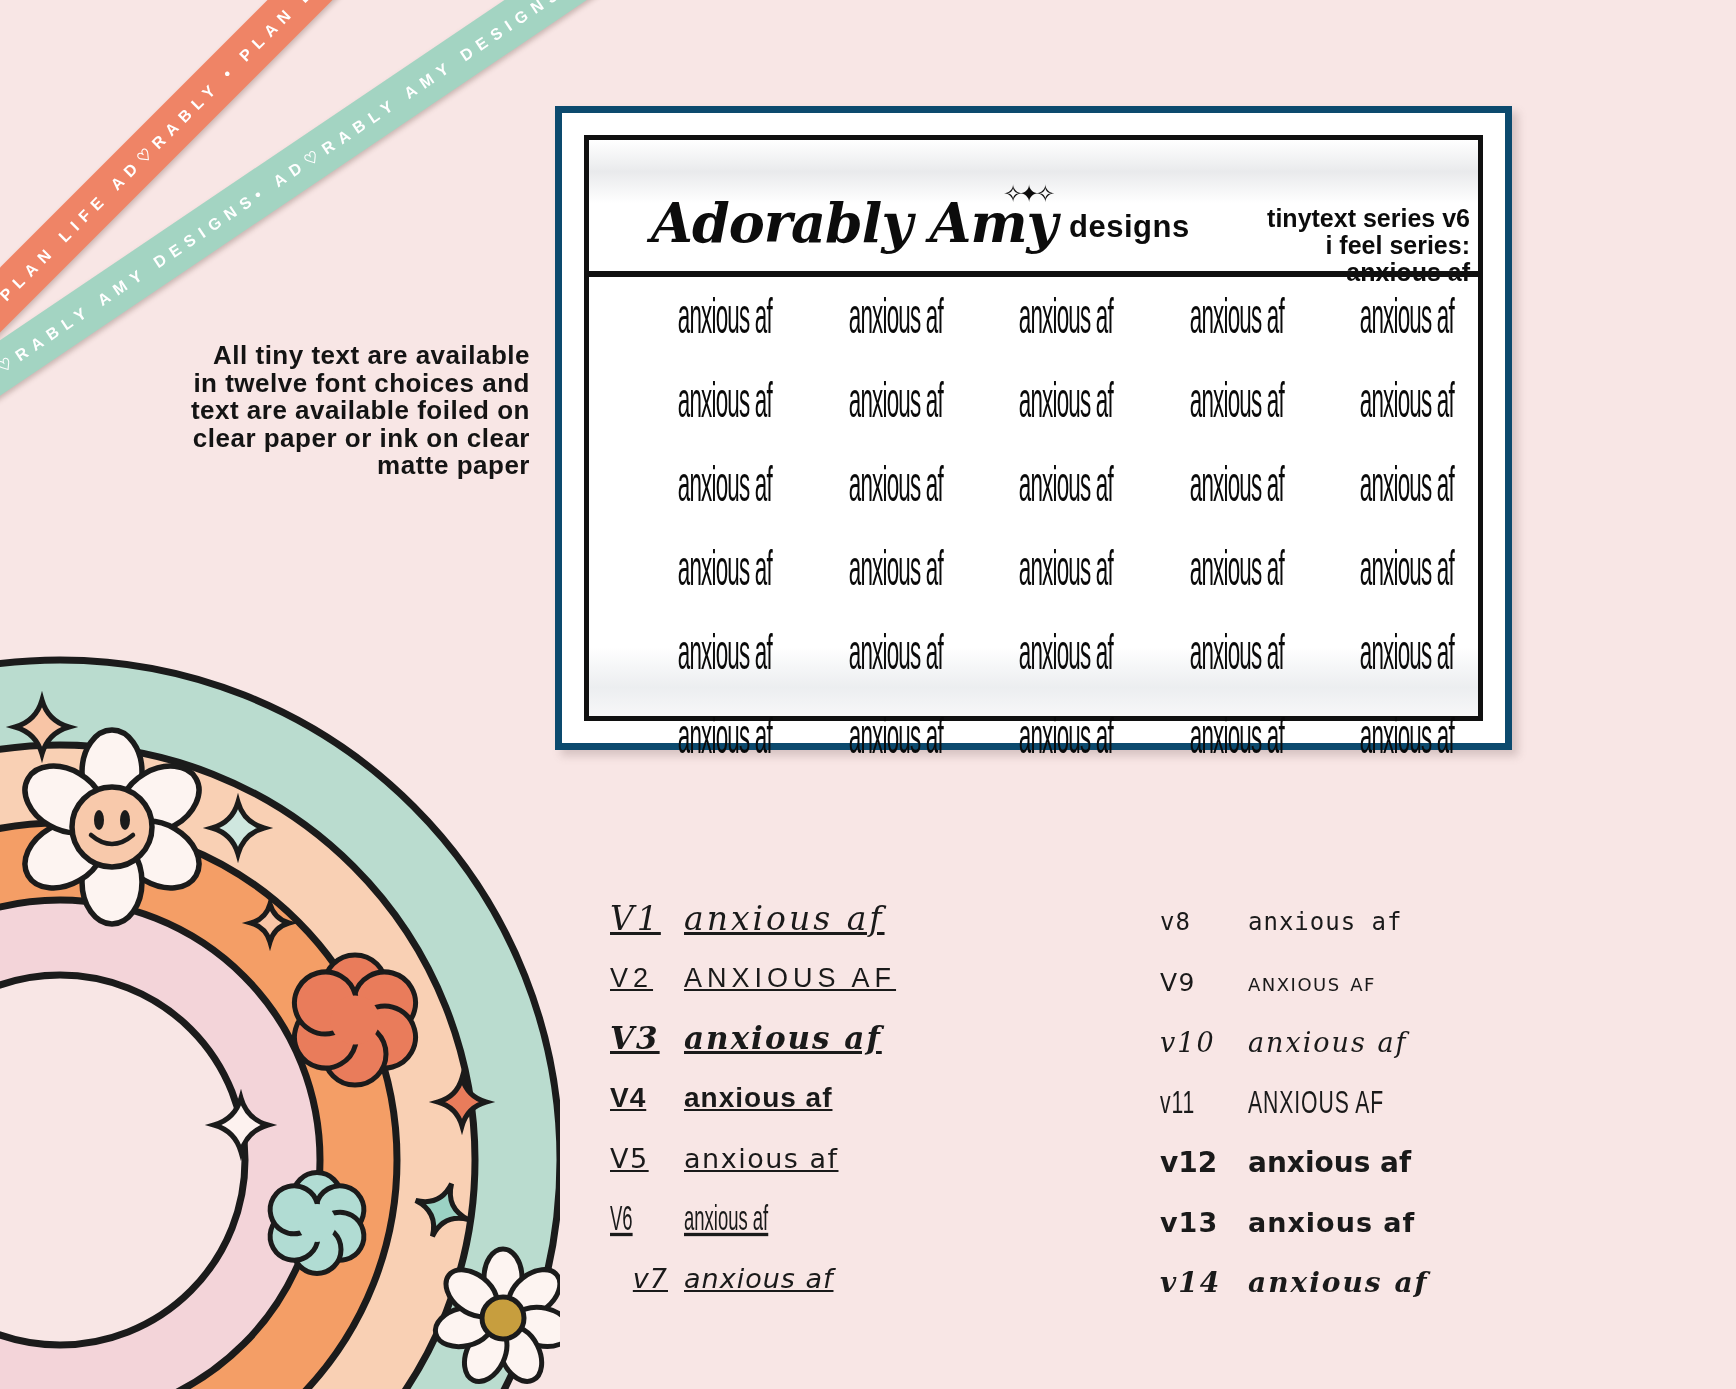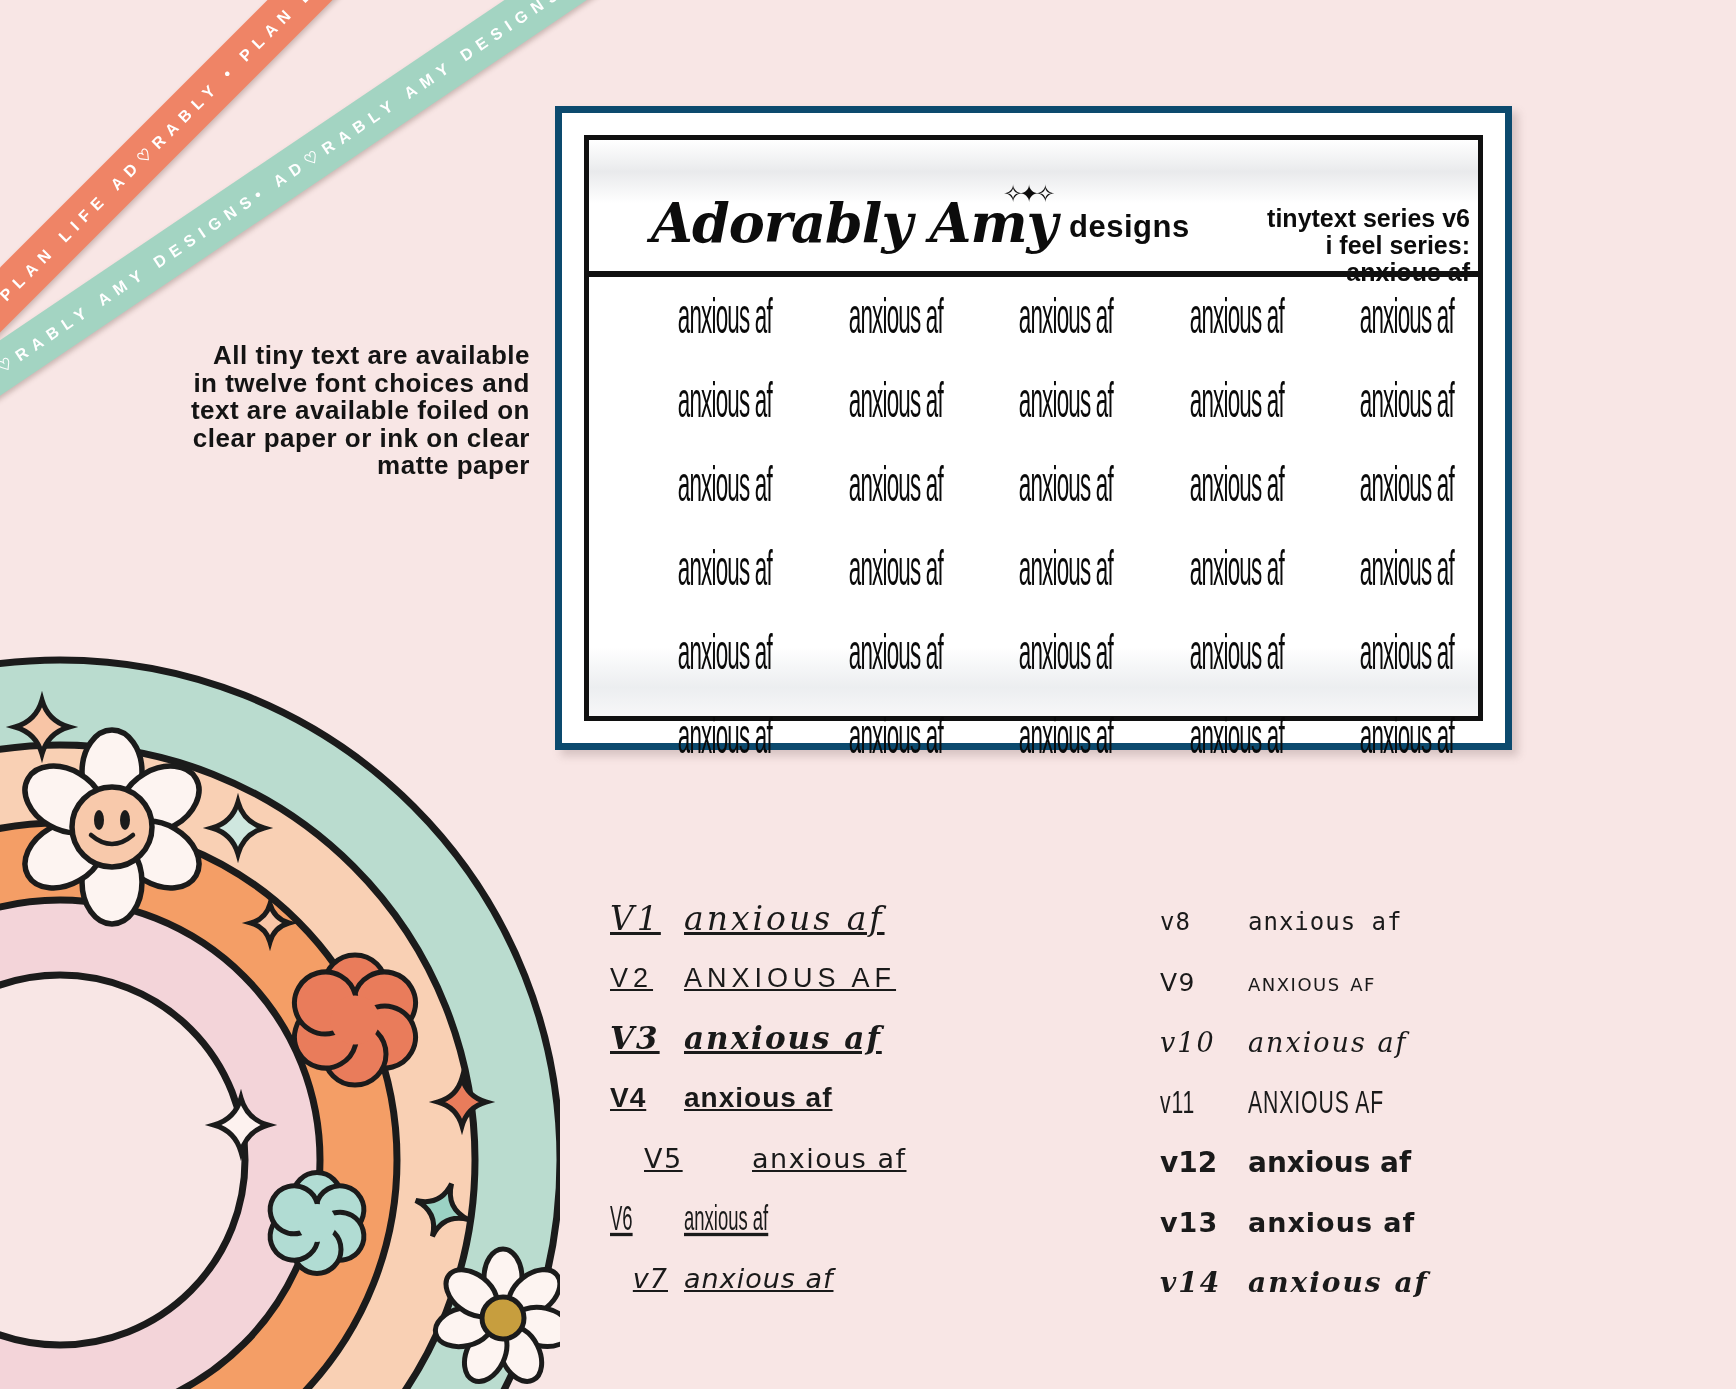--- a/index.html
+++ b/index.html
@@ -48,21 +48,21 @@
   .v-col-right{left:1160px;top:892px;width:430px;}
   .v-row{height:60px;display:flex;align-items:center;}
   .v-label{flex:0 0 auto;margin-right:16px;min-width:58px;}
   .v-col-right .v-label{min-width:62px;margin-right:26px;}
   .v-text{flex:0 0 auto;}
 
   .s-script{font:italic 400 33px "DejaVu Serif",serif;letter-spacing:3px;}
   .s-thincaps{font:400 27px "Liberation Sans",sans-serif;letter-spacing:5px;}
   .s-brush{font:italic 700 31px "DejaVu Serif",serif;letter-spacing:2px;}
   .s-marker{font:700 28px "Liberation Sans",sans-serif;letter-spacing:1px;}
-  .s-round{font:400 27px "DejaVu Sans",sans-serif;letter-spacing:1.5px;margin-left:34px;}
+  .s-round{font:400 27px "DejaVu Sans",sans-serif;letter-spacing:1.5px;}
   .s-tall{font:400 21px "Liberation Sans",sans-serif;display:inline-block;
           transform:scaleY(1.65) scaleX(.88);transform-origin:left center;}
   .s-hand{font:italic 400 27px "DejaVu Sans",sans-serif;letter-spacing:1px;text-align:right;}
   .s-type{font:400 24px "DejaVu Sans Mono",monospace;letter-spacing:1px;}
   .s-sc{font:400 25px "DejaVu Sans",sans-serif;font-variant:small-caps;letter-spacing:1.5px;}
   .s-script2{font:italic 400 27px "DejaVu Serif",serif;letter-spacing:2px;}
   .s-condcaps{font:400 23px "Liberation Sans",sans-serif;display:inline-block;
               transform:scaleY(1.35) scaleX(.92);transform-origin:left center;letter-spacing:1px;}
   .s-boldprint{font:700 28px "DejaVu Sans",sans-serif;letter-spacing:0;}
   .s-boldprint2{font:700 27px "DejaVu Sans",sans-serif;letter-spacing:1px;}

